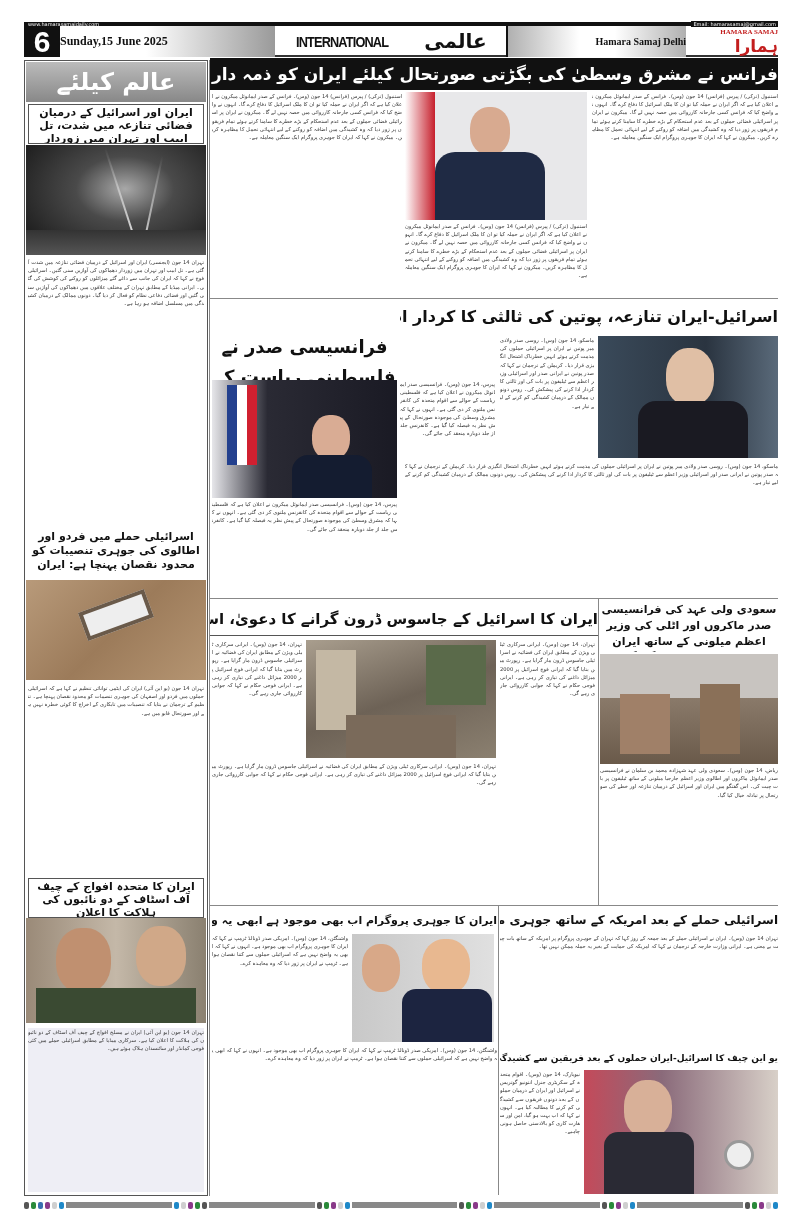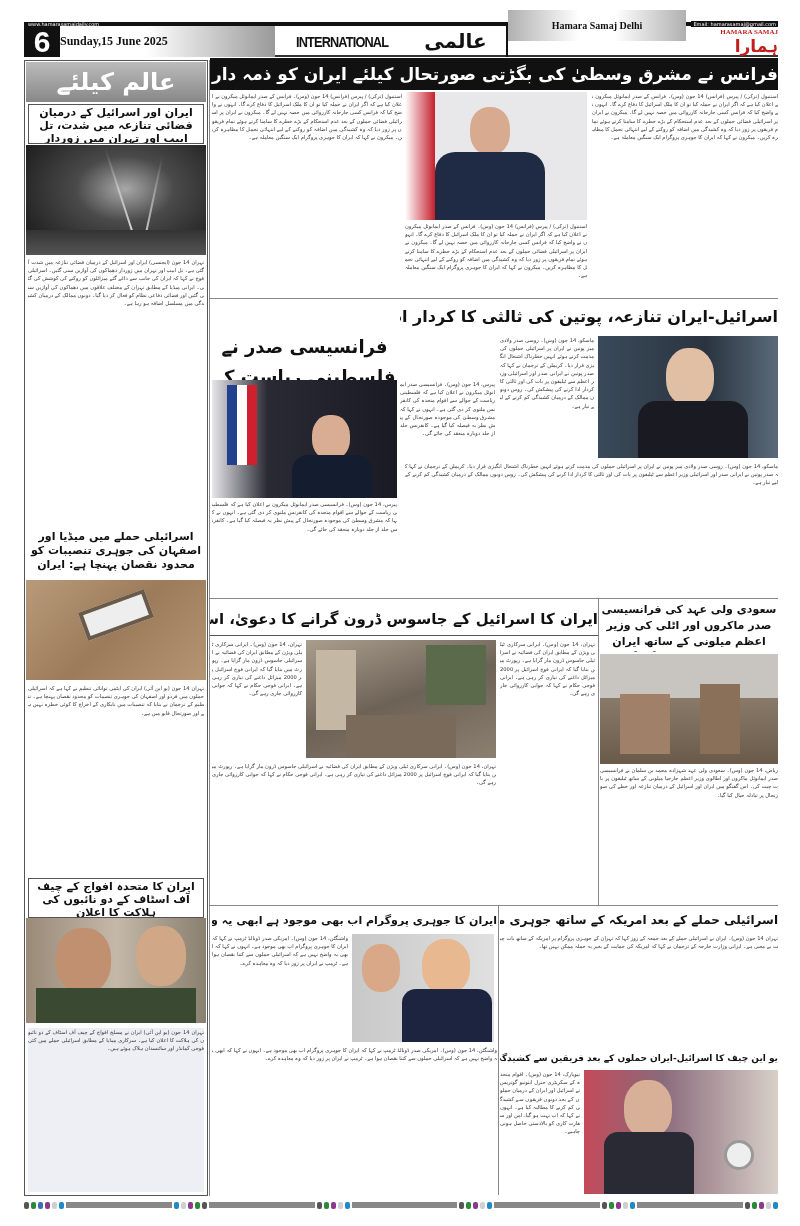--- a/index.html
+++ b/index.html
@@ -5,21 +5,21 @@
 *{box-sizing:border-box;margin:0;padding:0}
 body{width:800px;height:1226px;background:#fff;font-family:"DejaVu Sans",sans-serif;position:relative;overflow:hidden;color:#111}
 .abs{position:absolute}
 
 .hdr{left:24px;top:22px;width:754px;height:35px;border-top:4px solid #111;border-bottom:2px solid #333}
 .pgnum{left:24px;top:26px;width:36px;height:31px;background:#111;color:#fff;font:bold 30px/31px "Liberation Sans",sans-serif;text-align:center}
 .url{left:26px;top:22px;font-size:5px;color:#fff;background:#111;padding:0 2px;line-height:5px}
 .datebar{left:60px;top:26px;width:215px;height:31px;background:linear-gradient(90deg,#fff 40%,#9a9a9a);font:bold 12px/31px "Liberation Serif",serif;text-align:left}
 .intl{left:296px;top:26px;width:110px;height:31px;font:bold 15px/31px "Liberation Sans",sans-serif;letter-spacing:-1px;transform:scaleX(.85);transform-origin:left}
 .urdutitle{left:405px;top:26px;width:103px;height:31px;font:bold 20px/31px "DejaVu Sans",sans-serif;direction:rtl;text-align:center;border-right:2px solid #111}
-.city{left:508px;top:10px;width:178px;height:31px;background:linear-gradient(90deg,#b0b0b0,#fff 40%,#fff 60%,#b0b0b0);font:bold 10px/31px "Liberation Serif",serif;text-align:center}
+.city{left:508px;top:26px;width:178px;height:31px;background:linear-gradient(90deg,#b0b0b0,#fff 40%,#fff 60%,#b0b0b0);font:bold 10px/31px "Liberation Serif",serif;text-align:right}
 .logo{left:686px;top:25px;width:92px;height:31px;text-align:right}
 .logo .email{position:absolute;top:-4px;right:0;font-size:5px;color:#fff;background:#111;padding:0 2px}
 .logo .brand{font:bold 7px/8px "Liberation Serif",serif;color:#c31e1e;margin-top:3px}
 .logo .urdu{font:bold 17px/20px "DejaVu Sans",sans-serif;color:#c31e1e;direction:rtl}
 
 .rtl{direction:rtl;text-align:right}
 .headline{font-weight:bold;direction:rtl;text-align:center;white-space:nowrap;overflow:hidden}
 .body-text{font-size:5.2px;line-height:8.2px;color:#333;direction:rtl;text-align:justify;overflow:hidden;word-break:break-all}
 .photo{position:absolute;overflow:hidden}
 .frame{border:1px solid #555}
@@ -48,21 +48,21 @@
 
 <div class="abs frame" style="left:24px;top:60px;width:184px;height:1136px;background:#fff;"></div>
 <div class="abs headline" style="left:26px;top:62px;width:180px;height:40px;background:linear-gradient(#bbb,#888);color:#fff;font-size:24px;line-height:40px;">عالم کیلئے</div>
 <div class="abs rtl" style="left:28px;top:104px;width:176px;height:40px;font-weight:bold;font-size:11px;line-height:13px;text-align:center;border:1px solid #555;padding:1px 3px;overflow:hidden;">ایران اور اسرائیل کے درمیان فضائی تنازعہ میں شدت، تل ابیب اور تہران میں زوردار دھماکے</div>
 <div class="photo" style="left:26px;top:145px;width:180px;height:110px;background:radial-gradient(ellipse at 55% 40%,#a8a8a8 0%,#4a4a4a 35%,#222 80%);">
   <div style="position:absolute;left:95px;top:0;width:2px;height:110px;background:linear-gradient(#fff0,#fff);transform:rotate(-18deg)"></div>
   <div style="position:absolute;left:125px;top:10px;width:2px;height:100px;background:linear-gradient(#fff0,#eee);transform:rotate(12deg)"></div>
   <div style="position:absolute;left:0;bottom:0;width:180px;height:25px;background:linear-gradient(#333,#555)"></div>
 </div>
 <div class="abs body-text" style="left:28px;top:258px;width:176px;height:270px;">تہران 14 جون (ایجنسی) ایران اور اسرائیل کے درمیان فضائی تنازعہ میں شدت آگئی ہے۔ تل ابیب اور تہران میں زوردار دھماکوں کی آوازیں سنی گئیں۔ اسرائیلی فوج نے کہا کہ ایران کی جانب سے داغے گئے میزائلوں کو روکنے کی کوشش کی گئی۔ ایرانی میڈیا کے مطابق تہران کے مختلف علاقوں میں دھماکوں کی آوازیں سنی گئیں اور فضائی دفاعی نظام کو فعال کر دیا گیا۔ دونوں ممالک کے درمیان کشیدگی میں مسلسل اضافہ ہو رہا ہے۔</div>
-<div class="abs rtl" style="left:28px;top:530px;width:176px;height:46px;font-weight:bold;font-size:11px;line-height:14px;text-align:center;overflow:hidden;">اسرائیلی حملے میں میڈیا اور اصفہان کی جوہری تنصیبات کو محدود نقصان پہنچا ہے: ایران</div>
+<div class="abs rtl" style="left:28px;top:530px;width:176px;height:46px;font-weight:bold;font-size:11px;line-height:14px;text-align:center;overflow:hidden;">اسرائیلی حملے میں فردو اور اطالوی کی جوہری تنصیبات کو محدود نقصان پہنچا ہے: ایران</div>
 <div class="photo" style="left:26px;top:580px;width:180px;height:100px;background:linear-gradient(135deg,#b89a7a,#9c7b5a 50%,#b59572);">
   <div style="position:absolute;left:55px;top:20px;width:70px;height:30px;background:#eee;border:4px solid #6a5a4a;transform:rotate(-20deg)"></div>
 </div>
 <div class="abs body-text" style="left:28px;top:684px;width:176px;height:190px;">تہران 14 جون (یو این آئی) ایران کی ایٹمی توانائی تنظیم نے کہا ہے کہ اسرائیلی حملوں میں فردو اور اصفہان کی جوہری تنصیبات کو محدود نقصان پہنچا ہے۔ تنظیم کے ترجمان نے بتایا کہ تنصیبات میں تابکاری کے اخراج کا کوئی خطرہ نہیں ہے اور صورتحال قابو میں ہے۔</div>
 <div class="abs rtl" style="left:28px;top:878px;width:176px;height:40px;font-weight:bold;font-size:11px;line-height:13px;text-align:center;border:1px solid #555;padding:1px 3px;overflow:hidden;">ایران کا متحدہ افواج کے چیف آف اسٹاف کے دو نائبوں کی ہلاکت کا اعلان</div>
 <div class="photo" style="left:26px;top:918px;width:180px;height:105px;background:linear-gradient(90deg,#9a8a78,#c4b8a8 50%,#8a8070);">
   <div style="position:absolute;left:30px;top:10px;width:55px;height:65px;border-radius:45%;background:#c09070"></div>
   <div style="position:absolute;left:110px;top:8px;width:50px;height:60px;border-radius:45%;background:#d0a888"></div>
   <div style="position:absolute;left:10px;top:70px;width:160px;height:35px;background:#3a4a32"></div>
 </div>

